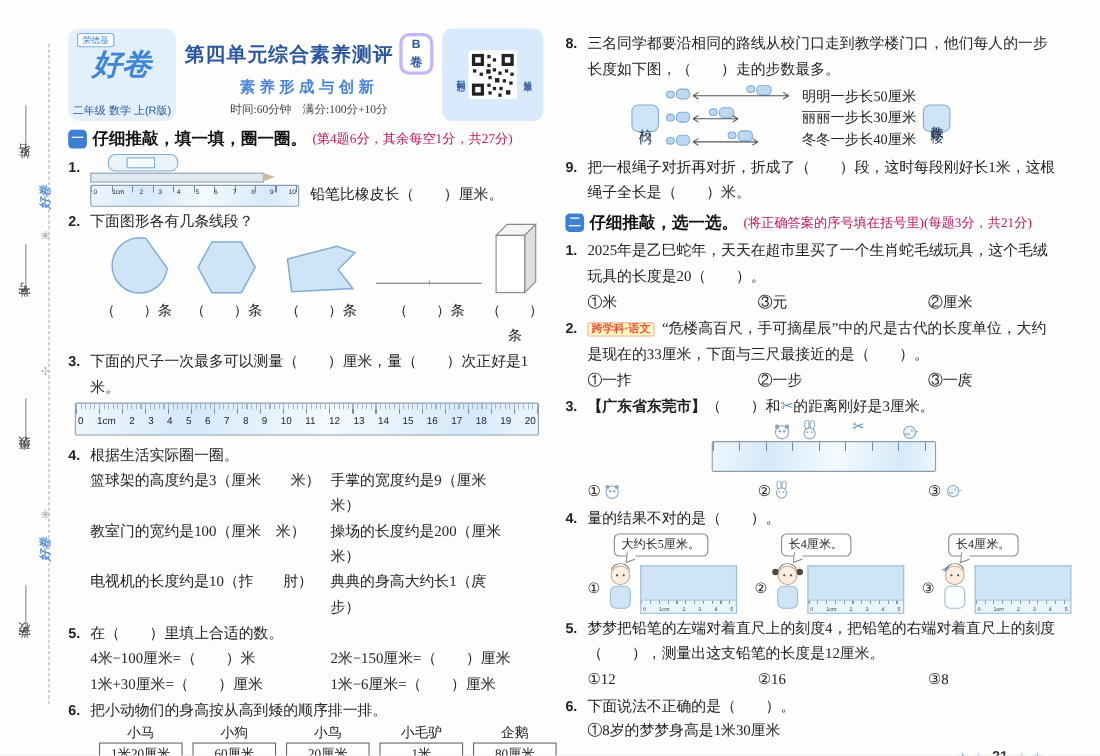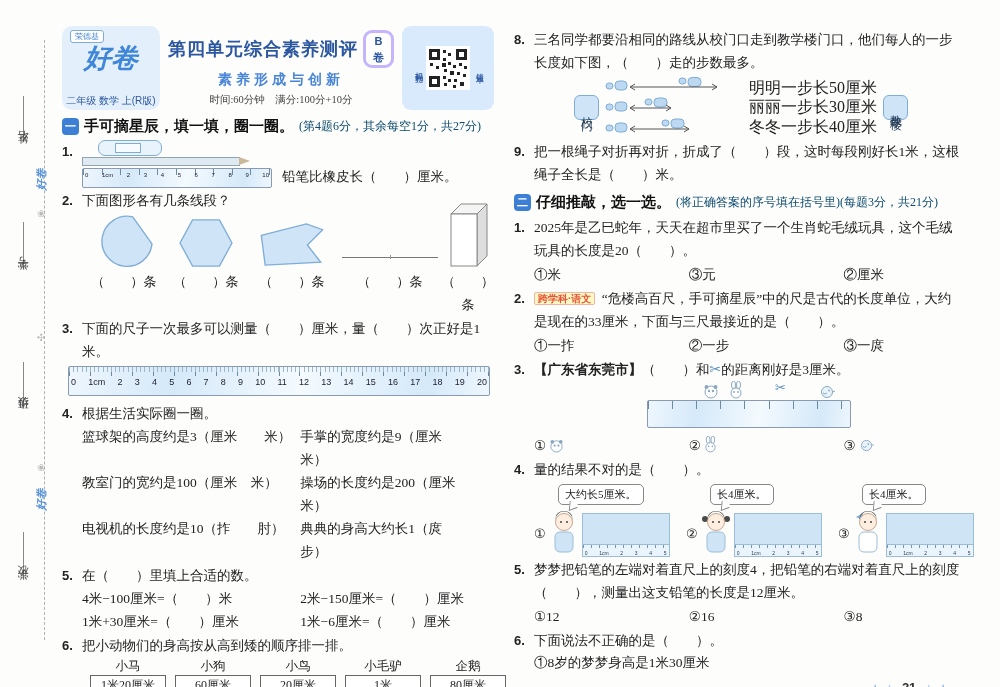--- a/index.html
+++ b/index.html
@@ -33,21 +33,21 @@
   .hmeta{font:10.5px "Liberation Serif",serif;color:#444;margin-top:4px;}
   .qrbox{width:96px;background:#d8eafc;border-radius:9px;display:flex;align-items:center;justify-content:center;
          gap:3px;padding:3px;box-sizing:border-box;}
   .vtext{writing-mode:vertical-rl;font:8px "Liberation Sans",sans-serif;color:#2b56a0;letter-spacing:1px;}
   .qrsvg{background:#fff;border-radius:2px;}
   
   .sec-h{display:flex;align-items:center;gap:5px;margin:7px 0 4px;}
   .sec-ic{width:17px;height:17px;flex:none;background:#3d7fd4;color:#fff;border-radius:4px;
           font:bold 11px/17px "Liberation Sans",sans-serif;text-align:center;}
   .sec-t{font:bold 15px "Liberation Sans",sans-serif;color:#111;}
-  .sec-n{font-size:12px;color:#0c4a6e;}
+  .sec-n{font-size:12px;color:#be185d;}
   
   .q{display:flex;font-size:13.5px;line-height:23px;margin-bottom:1px;}
   .qn{flex:none;width:20px;font:bold 13px/23px "Liberation Sans",sans-serif;color:#222;}
   .qt{flex:1;}
   .pair{display:flex;justify-content:flex-end;}
   .pair .pl{width:53%;}
   .pair .pr{flex:1;}
   .opts{display:flex;margin-top:1px;}
   .opts .o{width:36%;}
   .opts .o:last-child{width:28%;}
@@ -86,21 +86,21 @@
   
   .animals{display:flex;gap:9px;margin:1px 0 0 8px;}
   .an{width:76px;text-align:center;}
   .an-name{font-size:12.5px;line-height:17px;}
   .an-box{border:1px solid #666;background:#fff;font-size:12px;line-height:18px;padding:0 2px;white-space:nowrap;}
   
   .walk{display:flex;align-items:center;gap:6px;margin:3px 0 2px 40px;}
   .gatebox,.bldbox{background:#cfe5f7;border:1px solid #7fadd6;border-radius:6px;padding:4px 3px;
        font:bold 12px "Liberation Serif",serif;color:#223a55;}
   .gatebox .vtext,.bldbox .vtext{font-size:12px;color:#223a55;letter-spacing:2px;}
-  .steps{font-size:16px;line-height:19.5px;white-space:nowrap;margin-left:20px;}
+  .steps{font-size:13px;line-height:19.5px;white-space:nowrap;}
   
   .r2wrap{position:relative;width:204px;margin:0 auto;height:52px;}
   .r2anim{position:absolute;top:0;left:0;right:0;height:18px;}
   .r2anim .ai{position:absolute;bottom:0;}
   .r2{position:absolute;top:19px;left:0;width:202px;height:26px;}
   .r2 .ticks{height:8px;background:repeating-linear-gradient(90deg,#6b8aa4 0 1px,transparent 1px 24.1px);}
   .r2 .tkrow{font-size:8.5px;bottom:1px;}
   .scis{color:#5a8fc0;font-size:14px;font-family:"DejaVu Sans",sans-serif;}
   .kids{display:flex;gap:8px;margin-top:3px;}
   .kid{width:144px;position:relative;padding-top:27px;box-sizing:border-box;}
@@ -202,21 +202,21 @@
             <rect x="18" y="37" width="3" height="3"></rect>
               <rect x="27" y="39" width="3" height="3"></rect>
           </g>
         </svg>
         <span class="vtext">错题本</span>
       </div>
     </div>
 
     <div class="sec-h">
       <span class="sec-ic">一</span>
-      <span class="sec-t">手可摘星辰，填一填，圈一圈。</span>
+      <span class="sec-t">仔细推敲，填一填，圈一圈。</span>
       <span class="sec-n">(第4题6分，其余每空1分，共27分)</span>
     </div>
 
     <div class="q">
       <span class="qn">1.</span>
       <div class="qt q1wrap">
         <div class="q1img">
           <div class="eraser"></div>
           <div class="pencil"></div>
           <div class="q1ruler ruler">

